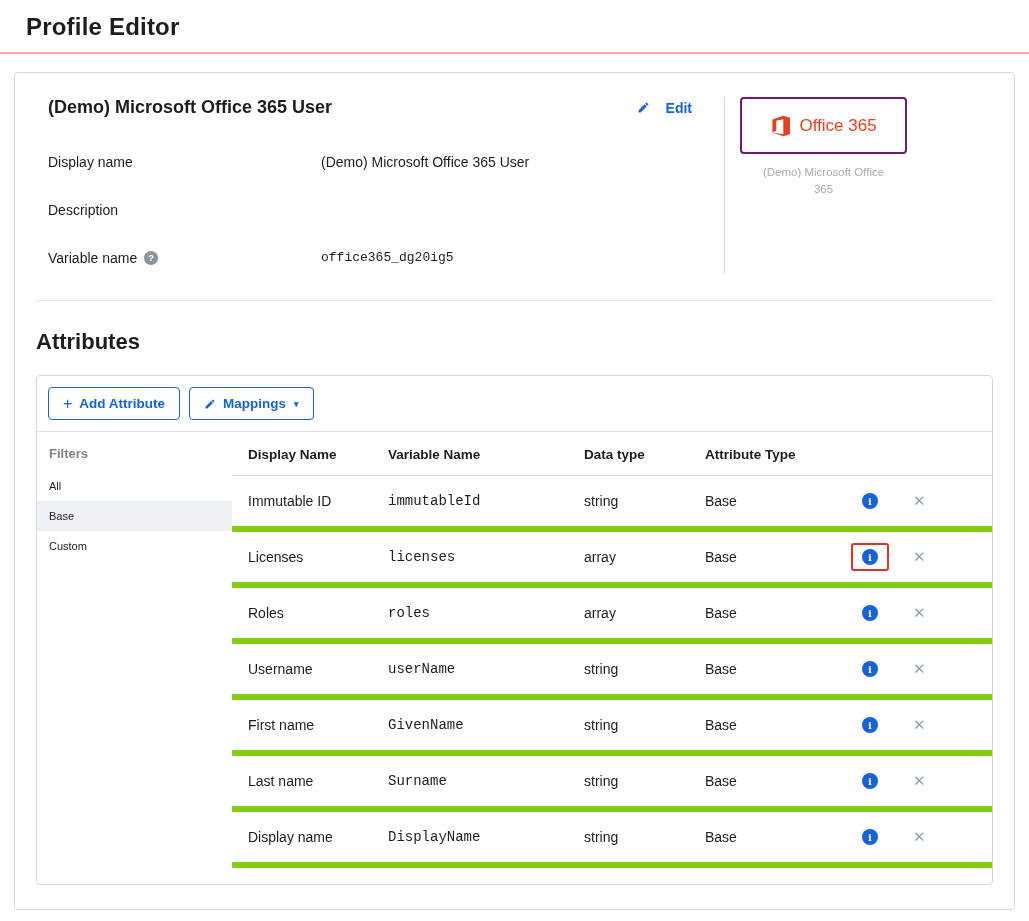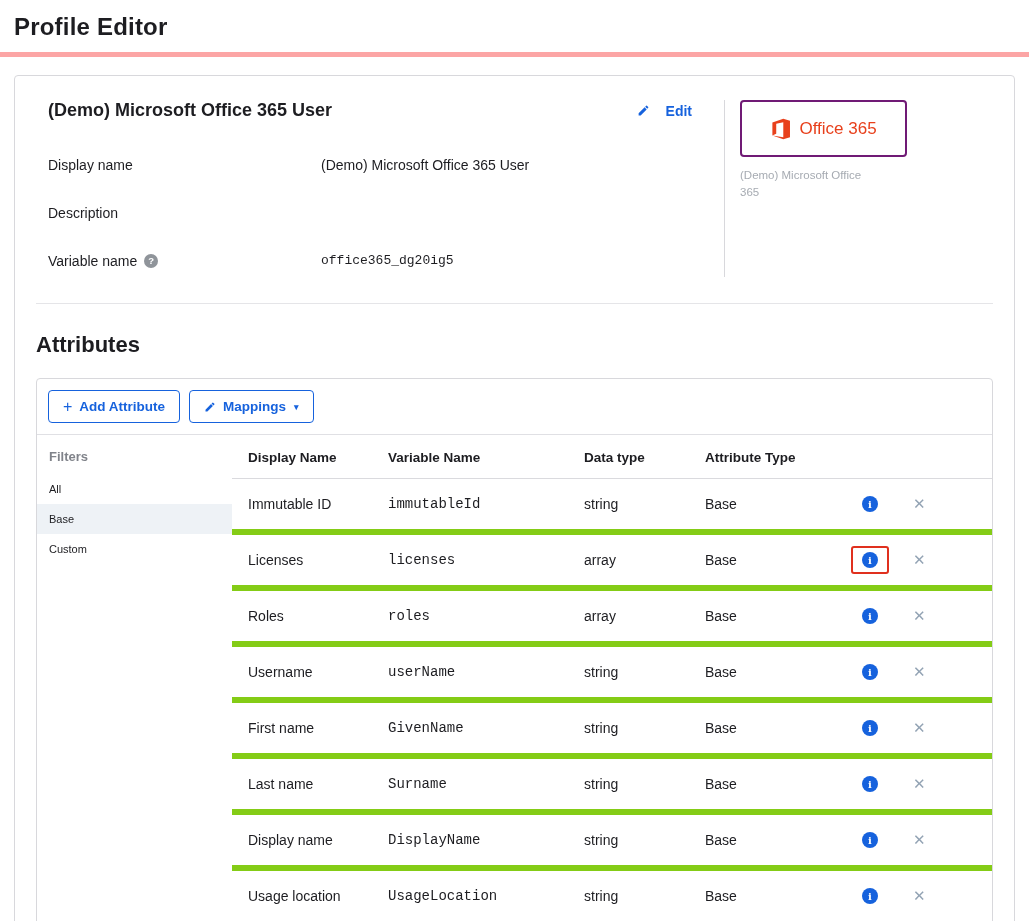--- a/index.html
+++ b/index.html
@@ -2,21 +2,21 @@
 <html style="--accent: #1662dd; --orange: #e8401c; --red: #e0301e; --filter-bg: #eef2f6;"><head>
 <meta charset="utf-8">
 <style>
   * { box-sizing: border-box; }
   html, body { margin: 0; padding: 0; background: #fff; }
   .page {
     width: 1029px; height: 921px; overflow: hidden;
     font-family: "Liberation Sans", sans-serif;
     color: #1d1d21; background: #fff;
   }
-  .page-header { padding: 13px 0 11px 14px; border-bottom: 5px solid #fca5a5; }
+  .page-header { padding: 13px 0 11px 26px; border-bottom: 2px solid #fca5a5; }
   .page-header h1 { margin: 0; font-size: 24px; font-weight: 700; letter-spacing: .2px; }
 
   .outer-card { margin: 18px 14px 0; border: 1px solid #d8d8dc; border-radius: 4px; background: #fff; }
 
   .top-section { display: flex; padding: 24px 0 4px 33px; }
   .left-col { width: 676px; padding-right: 32px; flex-shrink: 0; }
   .head-row { display: flex; justify-content: space-between; align-items: center; }
   .app-title { margin: 0; font-size: 18px; font-weight: 700; }
   .edit-link { display: inline-flex; align-items: center; gap: 16px; color: var(--accent, #1662dd);
     font-weight: 700; font-size: 14px; cursor: pointer; text-decoration: none; }
@@ -25,21 +25,21 @@
   .field-row { display: flex; align-items: center; margin-bottom: 29px; font-size: 14px; min-height: 19px; }
   .field-label { width: 273px; display: flex; align-items: center; gap: 7px; flex-shrink: 0; }
   .mono { font-family: Liberation Mono, monospace; font-size: 13px; }
   .help-icon { display: inline-flex; width: 14px; height: 14px; border-radius: 50%; background: #8f949a;
     color: #fff; font-size: 9.5px; font-weight: 700; align-items: center; justify-content: center; cursor: pointer; }
 
   .right-col { flex: 1; border-left: 1px solid #d8d8dc; padding: 0 0 0 15px; margin-bottom: 22px; }
   .logo-card { width: 167px; height: 57px; border: 2px solid #701a75; border-radius: 4px;
     display: flex; align-items: center; justify-content: center; gap: 7px; background: #fff; }
   .logo-text { color: var(--orange, #e8401c); font-size: 17px; white-space: nowrap; }
-  .logo-caption { width: 167px; margin-top: 10px; font-size: 11.5px;
+  .logo-caption { width: 167px; text-align: center; margin-top: 10px; font-size: 11.5px;
     line-height: 1.5; color: #a6abb2; }
 
   .hdiv { border-top: 1px solid #e5e5e8; margin: 0 21px; }
 
   .attributes-heading { font-size: 22px; font-weight: 700; margin: 28px 0 20px 21px; }
 
   .attr-card { margin: 0 21px 24px; border: 1px solid #d8d8dc; border-radius: 4px; padding-bottom: 16px; }
   .toolbar { padding: 11px; border-bottom: 1px solid #e0e0e4; display: flex; gap: 9px; }
   .btn { display: inline-flex; align-items: center; gap: 7px; border: 1px solid var(--accent, #1662dd);
     color: var(--accent, #1662dd); background: #fff; border-radius: 4px; font-weight: 700;
@@ -248,29 +248,19 @@
               <tr>
                 <td>Display name</td>
                 <td class="mono">DisplayName</td>
                 <td>string</td>
                 <td>Base</td>
                 <td class="c-info"><span class="info-wrap">
                     <span class="info-icon">i</span>
                   </span></td>
                 <td class="c-x"><span class="x-icon">✕</span></td>
               </tr>
-              <tr>
-                <td>Usage location</td>
-                <td class="mono">UsageLocation</td>
-                <td>string</td>
-                <td>Base</td>
-                <td class="c-info"><span class="info-wrap">
-                    <span class="info-icon">i</span>
-                  </span></td>
-                <td class="c-x"><span class="x-icon">✕</span></td>
-              </tr>
             </tbody>
         </table>
       </div>
     </div>
 
   </div>
 </div>
 
 </body></html>

